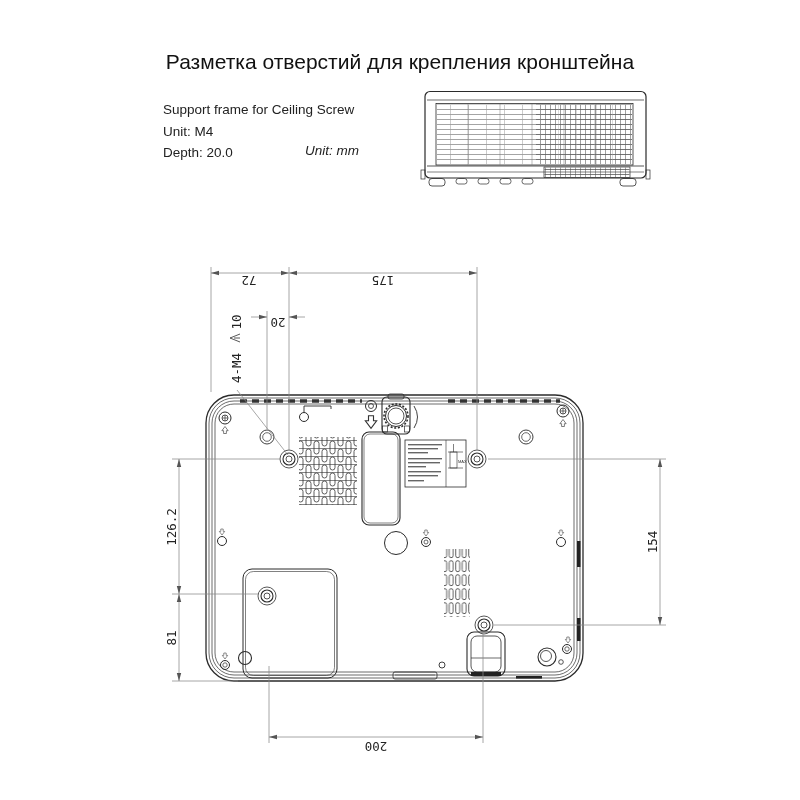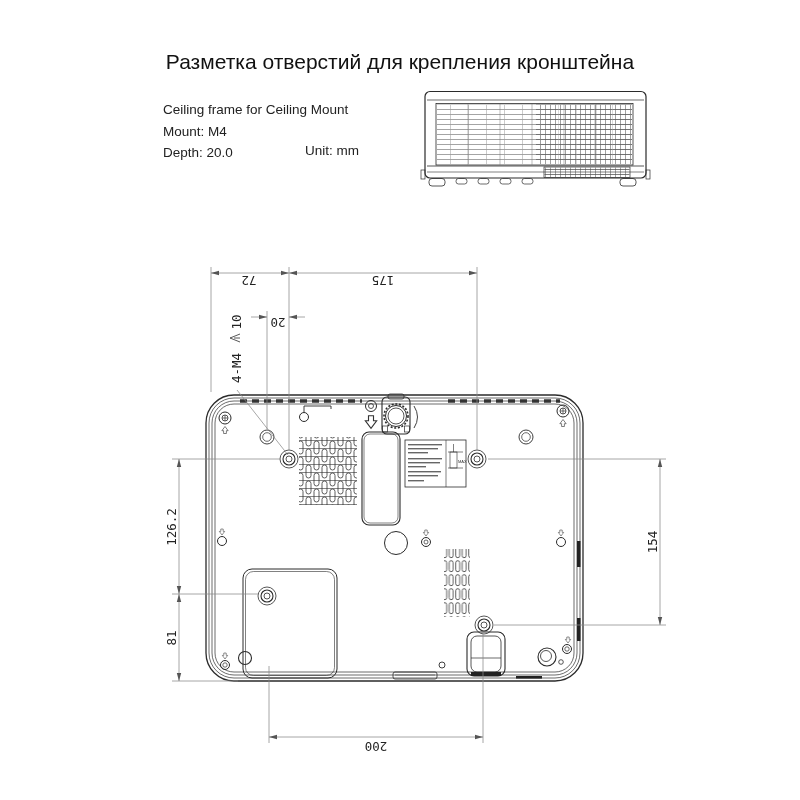--- a/index.html
+++ b/index.html
@@ -1,34 +1,34 @@
 <!DOCTYPE html>
 <html><head>
 <meta charset="utf-8">
 <style>
   html,body{margin:0;padding:0;background:#fff;}
   #page{position:relative;width:800px;height:800px;background:#ffffff;overflow:hidden;
         font-family:"Liberation Sans",sans-serif;color:#1a1a1a;}
   #title{position:absolute;left:0;top:50px;width:800px;text-align:center;
          font-size:21px;color:#111;}
   #specs{position:absolute;left:163px;top:99px;font-size:13.5px;line-height:21.5px;color:#222;}
-  #unit{position:absolute;left:305px;top:143px;font-size:13.5px;color:#222;}
+  #unit{position:absolute;left:305px;top:143px;font-size:13.5px;color:#222;font-style:italic;}
   svg{position:absolute;left:0;top:0;}
   .dimtxt{font-family:"DejaVu Sans Mono","Liberation Mono",monospace;font-size:12.5px;fill:#222;}
   .thin{stroke:#8a8a8a;stroke-width:0.75;fill:none;}
   .draw{stroke:#2b2b2b;fill:none;}
 </style>
 </head>
 <body>
 
 <div id="page">
   <div id="title">Разметка отверстий для крепления кронштейна</div>
   <div id="specs">
-    <div>Ceiling frame for Ceiling Mount</div>
-    <div>Mount: M4</div>
+    <div>Support frame for Ceiling Screw</div>
+    <div>Unit: M4</div>
     <div>Depth: 20.0</div>
   </div>
   <div id="unit">Unit: mm</div>
 
   <svg width="800" height="800" viewBox="0 0 800 800">
     <defs>
       <pattern id="pGrid" width="18" height="5" patternUnits="userSpaceOnUse">
         <path d="M0,4.5 H18" stroke="#666" stroke-width="0.6"></path>
         <path d="M0.5,0 V5" stroke="#999" stroke-width="0.5"></path>
       </pattern>

